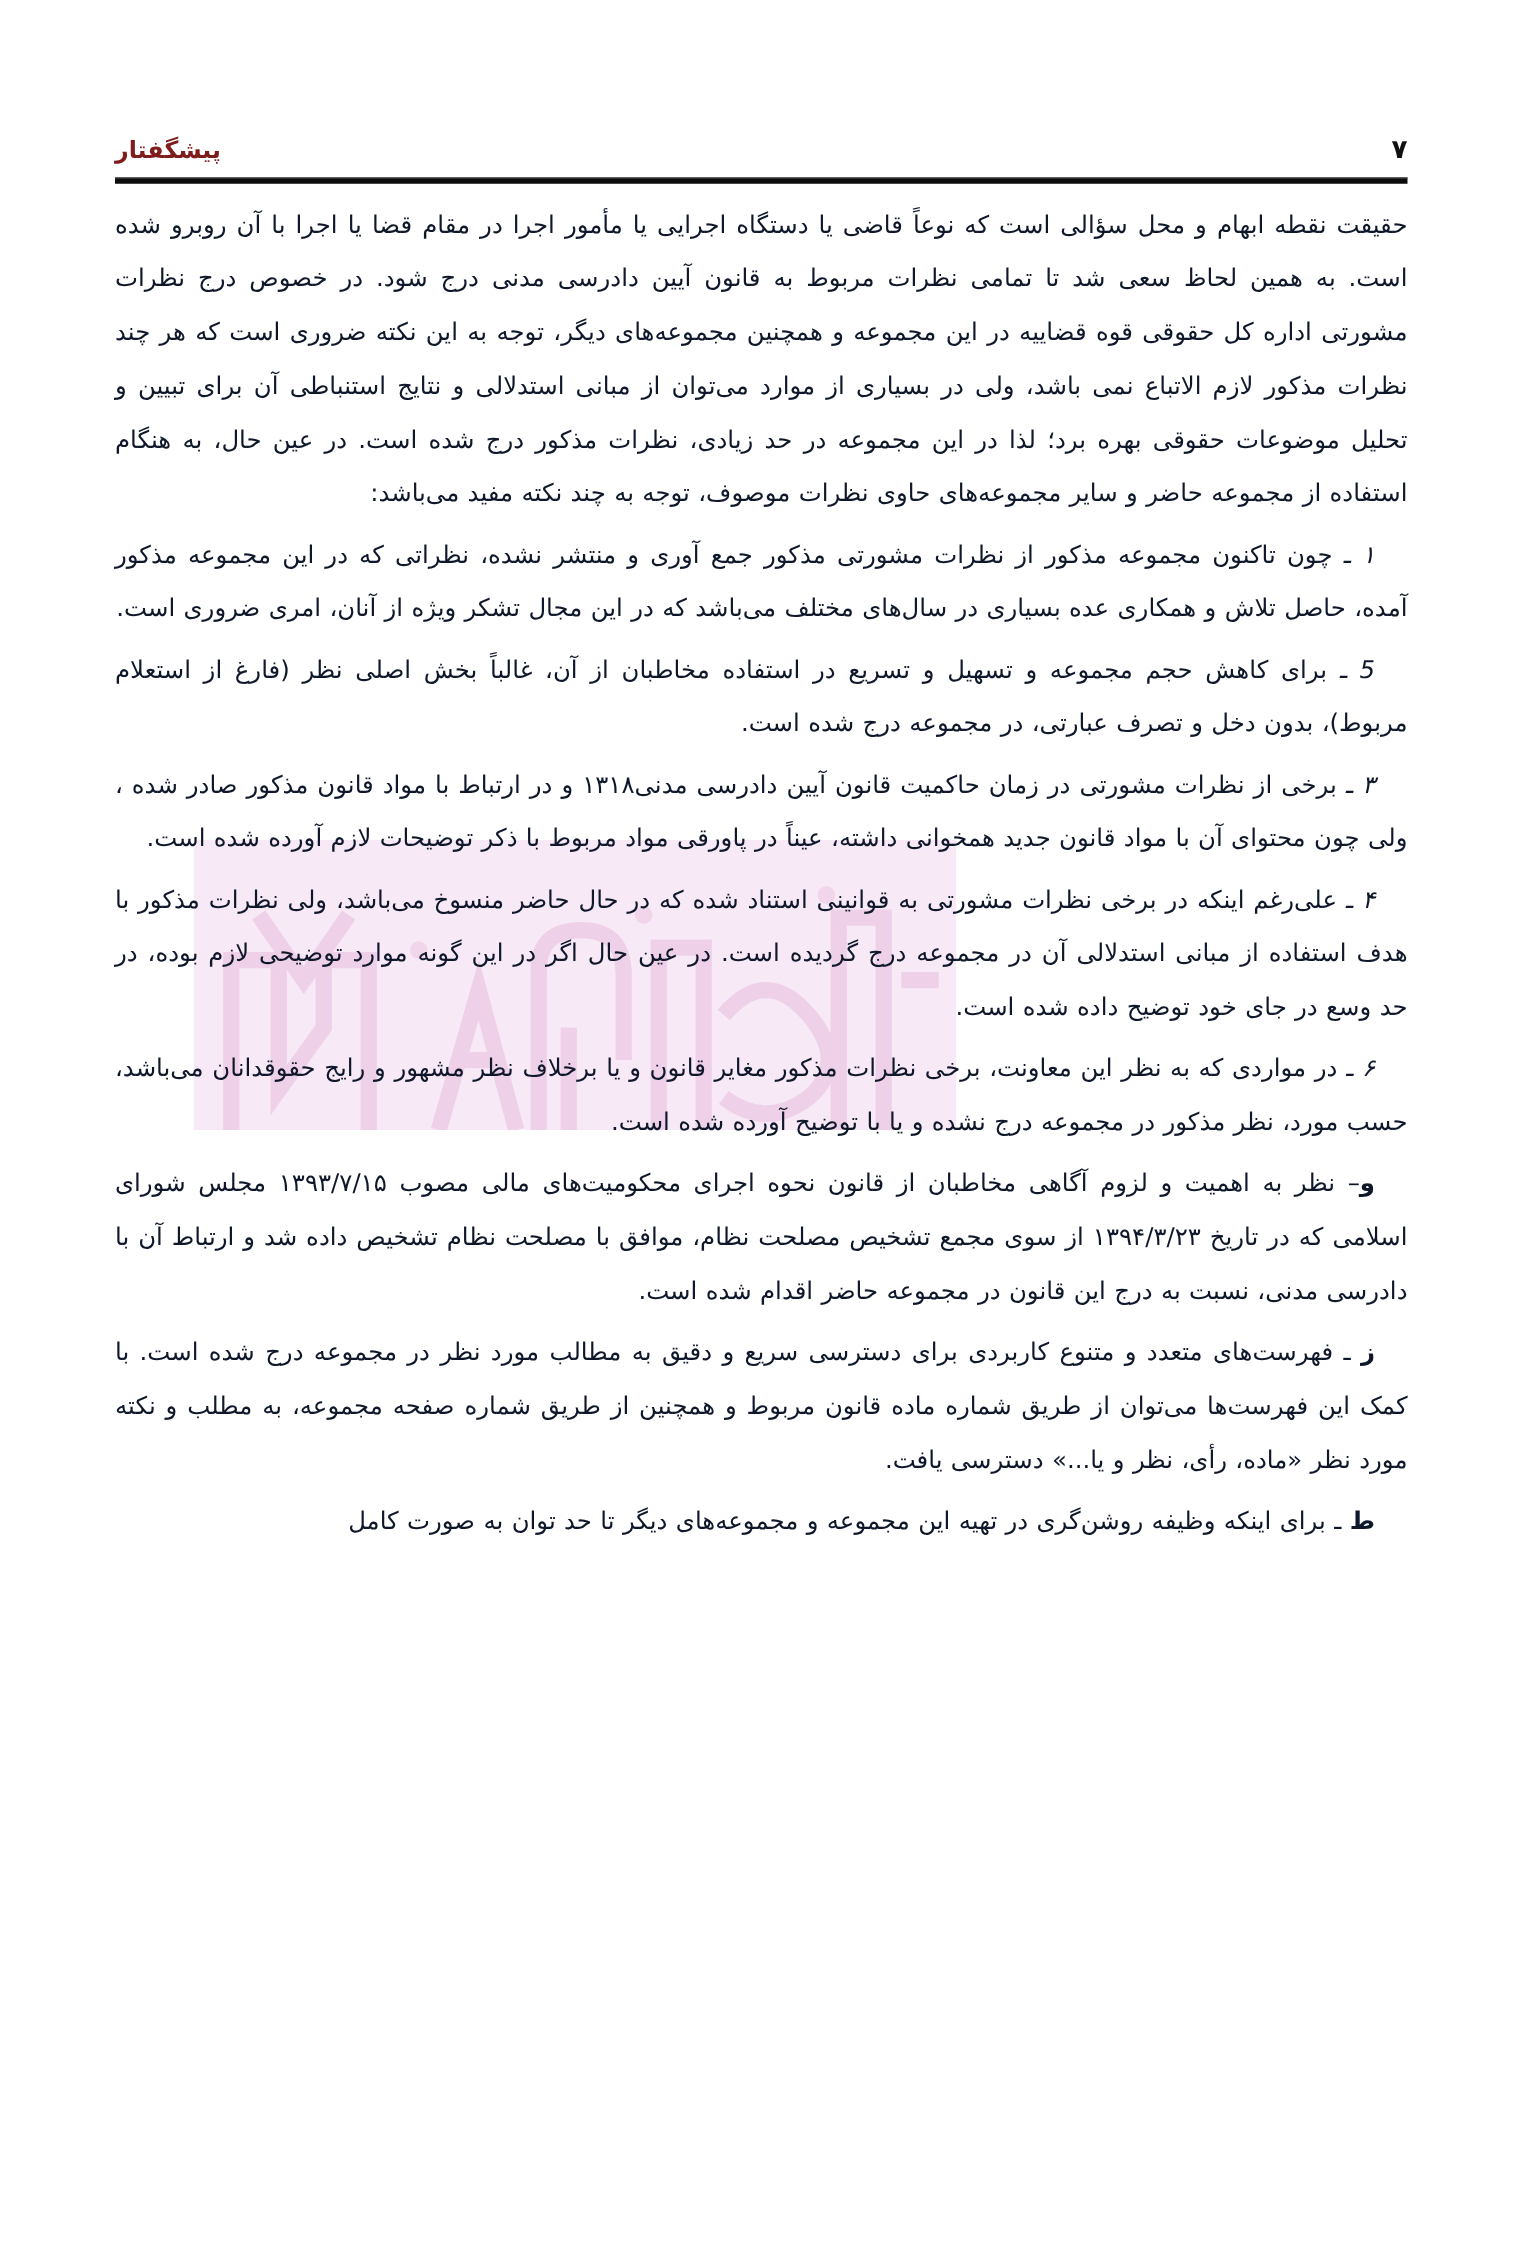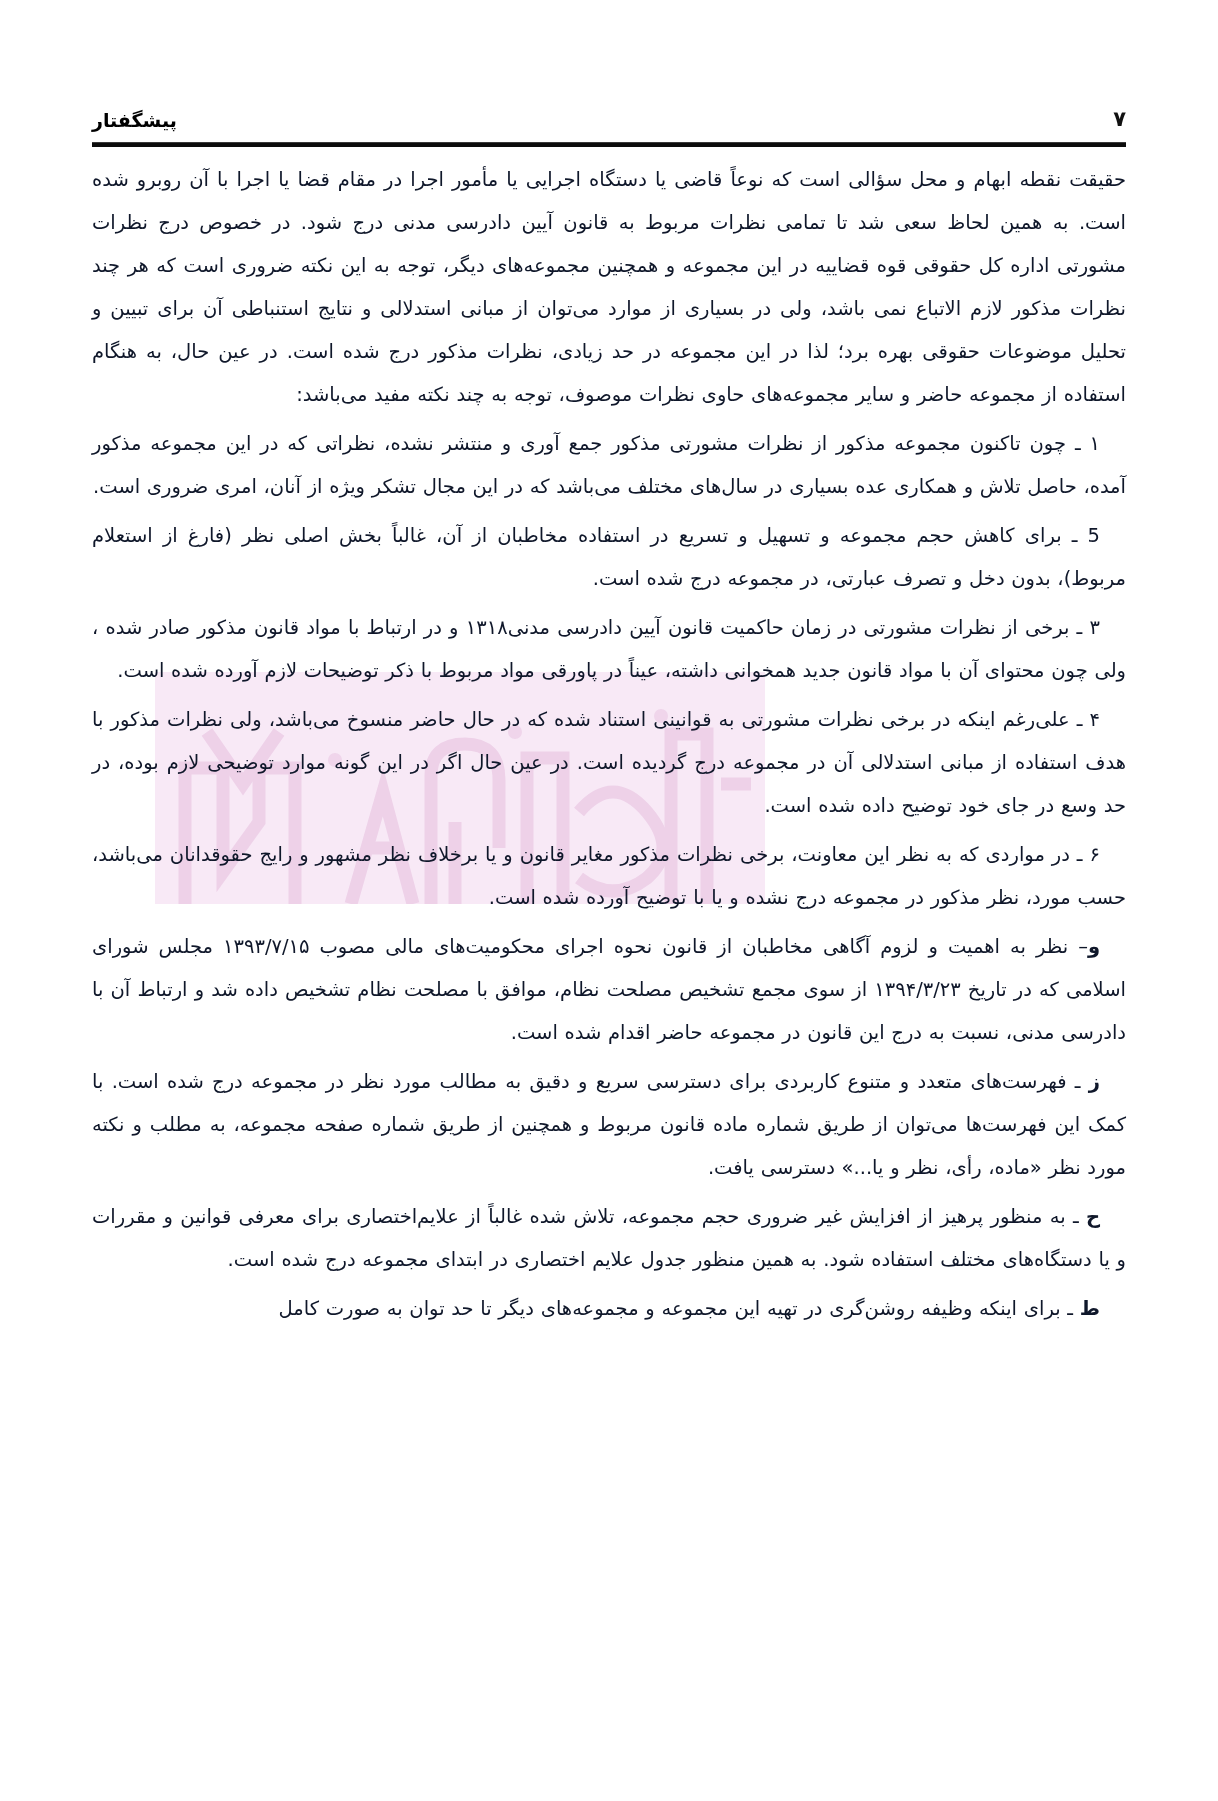--- a/index.html
+++ b/index.html
@@ -71,21 +71,21 @@
     font-family: "DejaVu Sans", "Liberation Sans", sans-serif;
     font-size: 21px;
     font-weight: 600;
     color: #111;
     line-height: 1;
     direction: ltr;
   }
   .header-title {
     font-size: 19px;
     font-weight: 700;
-    color: #000000;
+    color: #7f1d1d;
     line-height: 1;
     letter-spacing: 0;
     margin-top: 28px;
   }
   .rule {
     position: absolute;
     left: 92px;
     right: 92px;
     top: 142px;
     height: 4px;
@@ -114,20 +114,21 @@
     text-indent: 0;
   }
   p.item {
     text-indent: 26px;
   }
   .lead {
     font-weight: 700;
   }
   .num {
     font-weight: 400;
+    font-style: italic;
   }
 </style>
 </head>
 <body>
 
 <div class="page">
 
   <div class="watermark">
     <div class="wm-band"></div>
     <svg class="wm-logo" viewBox="0 0 610 232" preserveAspectRatio="none">
@@ -190,22 +191,19 @@
     </p>
 
     <p class="para item">
       <span class="lead">و</span><span>– </span><span>نظر به اهمیت و لزوم آگاهی مخاطبان از قانون نحوه اجرای محکومیت‌های مالی مصوب ۱۳۹۳/۷/۱۵ مجلس شورای اسلامی که در تاریخ ۱۳۹۴/۳/۲۳ از سوی مجمع تشخیص مصلحت نظام، موافق با مصلحت نظام تشخیص داده شد و ارتباط آن با دادرسی مدنی، نسبت به درج این قانون در مجموعه حاضر اقدام شده است.</span>
     </p>
 
     <p class="para item">
       <span class="lead">ز</span><span> ـ </span><span>فهرست‌های متعدد و متنوع کاربردی برای دسترسی سریع و دقیق به مطالب مورد نظر در مجموعه درج شده است. با کمک این فهرست‌ها می‌توان از طریق شماره ماده قانون مربوط و همچنین از طریق شماره صفحه مجموعه، به مطلب و نکته مورد نظر «ماده، رأی، نظر و یا...» دسترسی یافت.</span>
     </p>
 
-    <p class="para item">
-      <span class="lead">ح</span><span> ـ </span><span>به منظور پرهیز از افزایش غیر ضروری حجم مجموعه، تلاش شده غالباً از علایم‌اختصاری برای معرفی قوانین و مقررات و یا دستگاه‌های مختلف استفاده شود. به همین منظور جدول علایم اختصاری در ابتدای مجموعه درج شده است.</span>
-    </p>
 
     <p class="para item">
       <span class="lead">ط</span><span> ـ </span><span>برای اینکه وظیفه روشن‌گری در تهیه این مجموعه و مجموعه‌های دیگر تا حد توان به صورت کامل</span>
     </p>
 
   </div>
 </div>
 
 </body></html>

